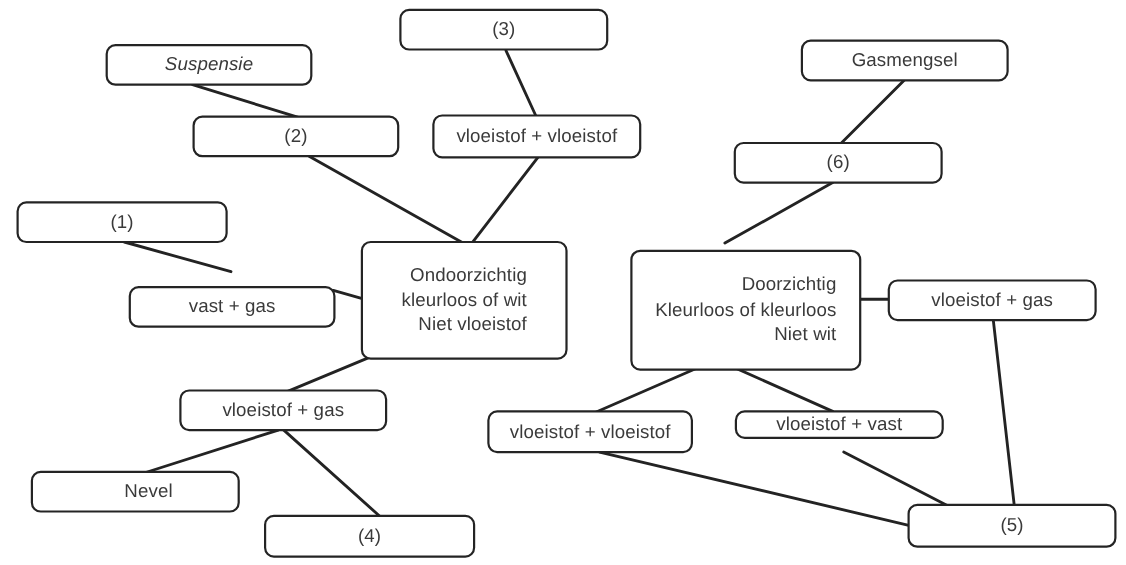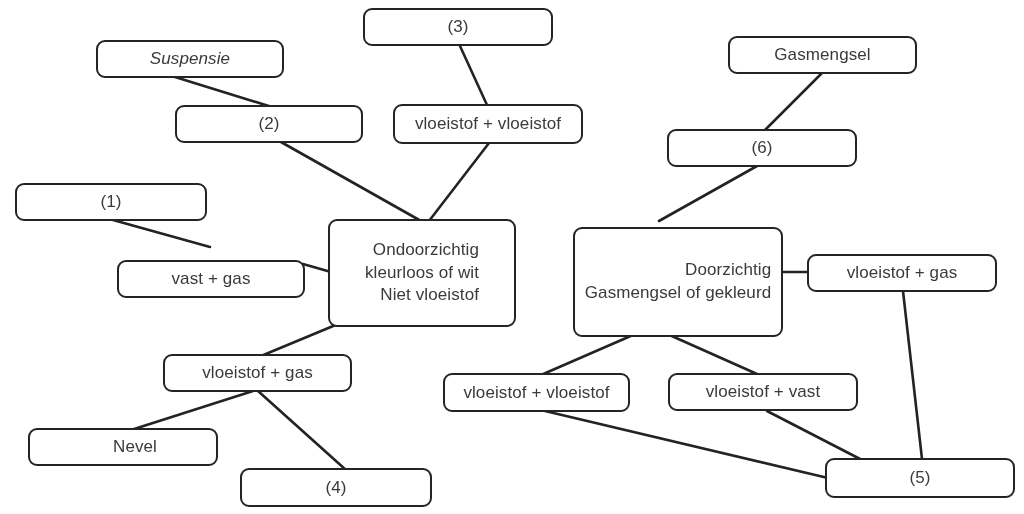--- a/index.html
+++ b/index.html
@@ -63,31 +63,32 @@
     <div>
       <span class="ln">Ondoorzichtig</span>
       <span class="ln">kleurloos of wit</span>
       <span class="ln">Niet vloeistof</span>
     </div>
   </div>
 
   <div class="node big" style="left:552px;top:227px;width:210px;height:110px;margin-left:21px;">
     <div>
       <span class="ln">Doorzichtig</span>
-      <span class="ln">Gasmengsel of gekleurd</span>
+      <span class="ln">Kleurloos of kleurloos</span>
+      <span class="ln">Niet wit</span>
     </div>
   </div>
 
   <div class="node" style="left:807px;top:254px;width:190px;height:38px;">vloeistof + gas</div>
 
   <div class="node" style="left:163px;top:354px;width:189px;height:38px;">vloeistof + gas</div>
 
   <div class="node" style="left:443px;top:373px;width:187px;height:39px;">vloeistof + vloeistof</div>
 
-  <div class="node" style="left:668px;top:373px;width:190px;height:38px;">vloeistof + vast</div>
+  <div class="node" style="left:668px;top:373px;width:190px;height:26px;">vloeistof + vast</div>
 
   <div class="node" style="left:28px;top:428px;width:190px;height:38px;padding-left:24px;">Nevel</div>
 
   <div class="node" style="left:240px;top:468px;width:192px;height:39px;">(4)</div>
 
   <div class="node" style="left:825px;top:458px;width:190px;height:40px;">(5)</div>
 
 </div>
 
 </body></html>

